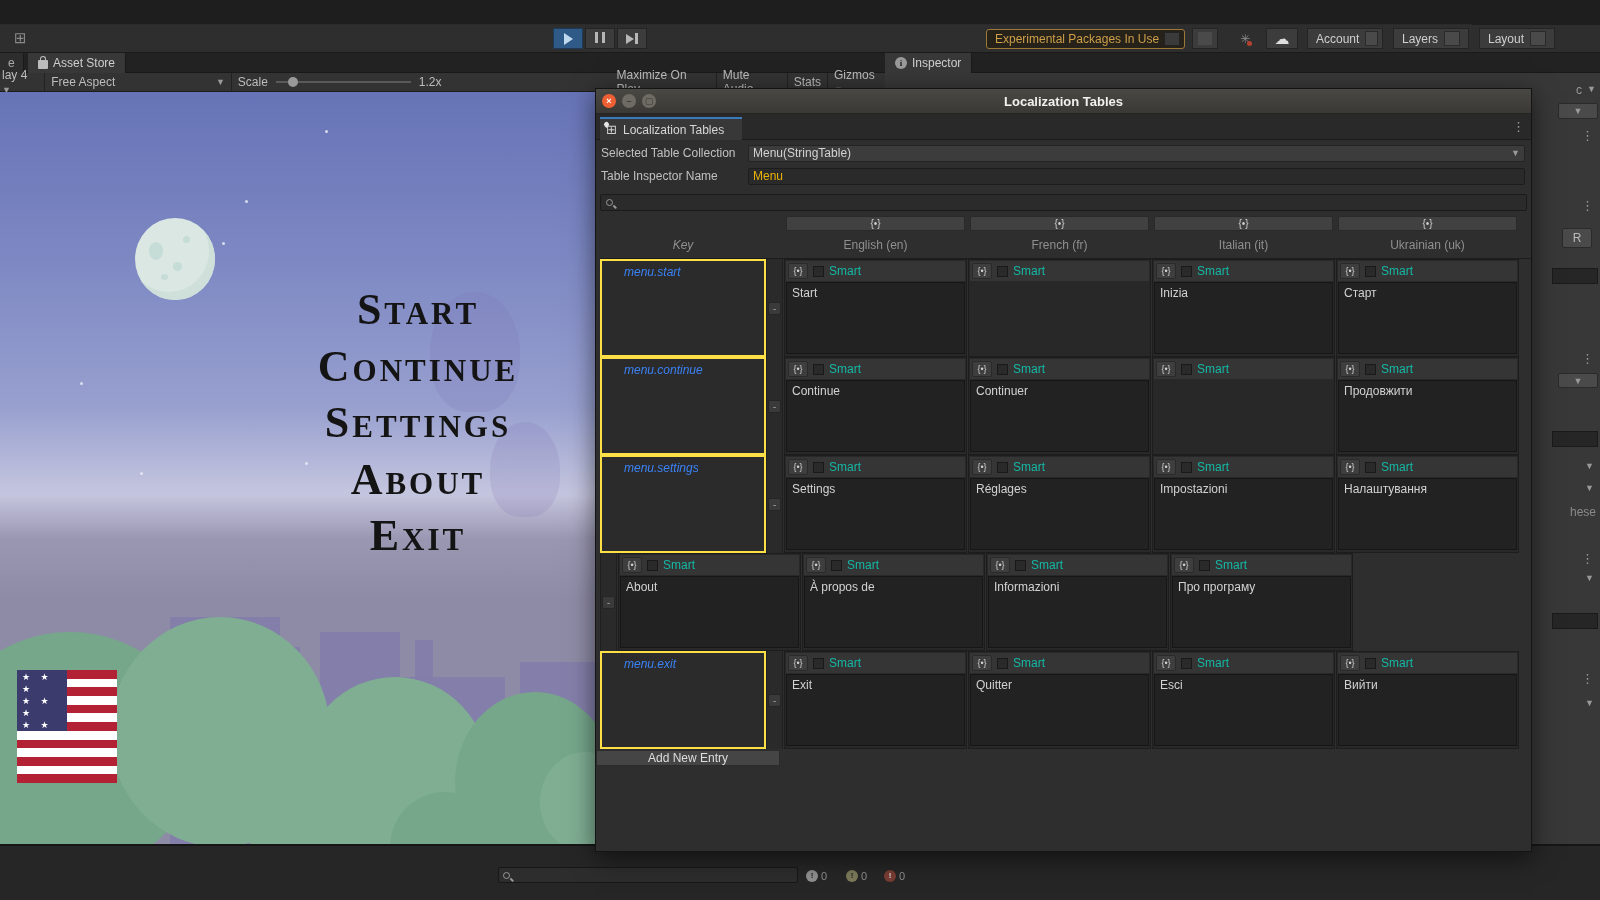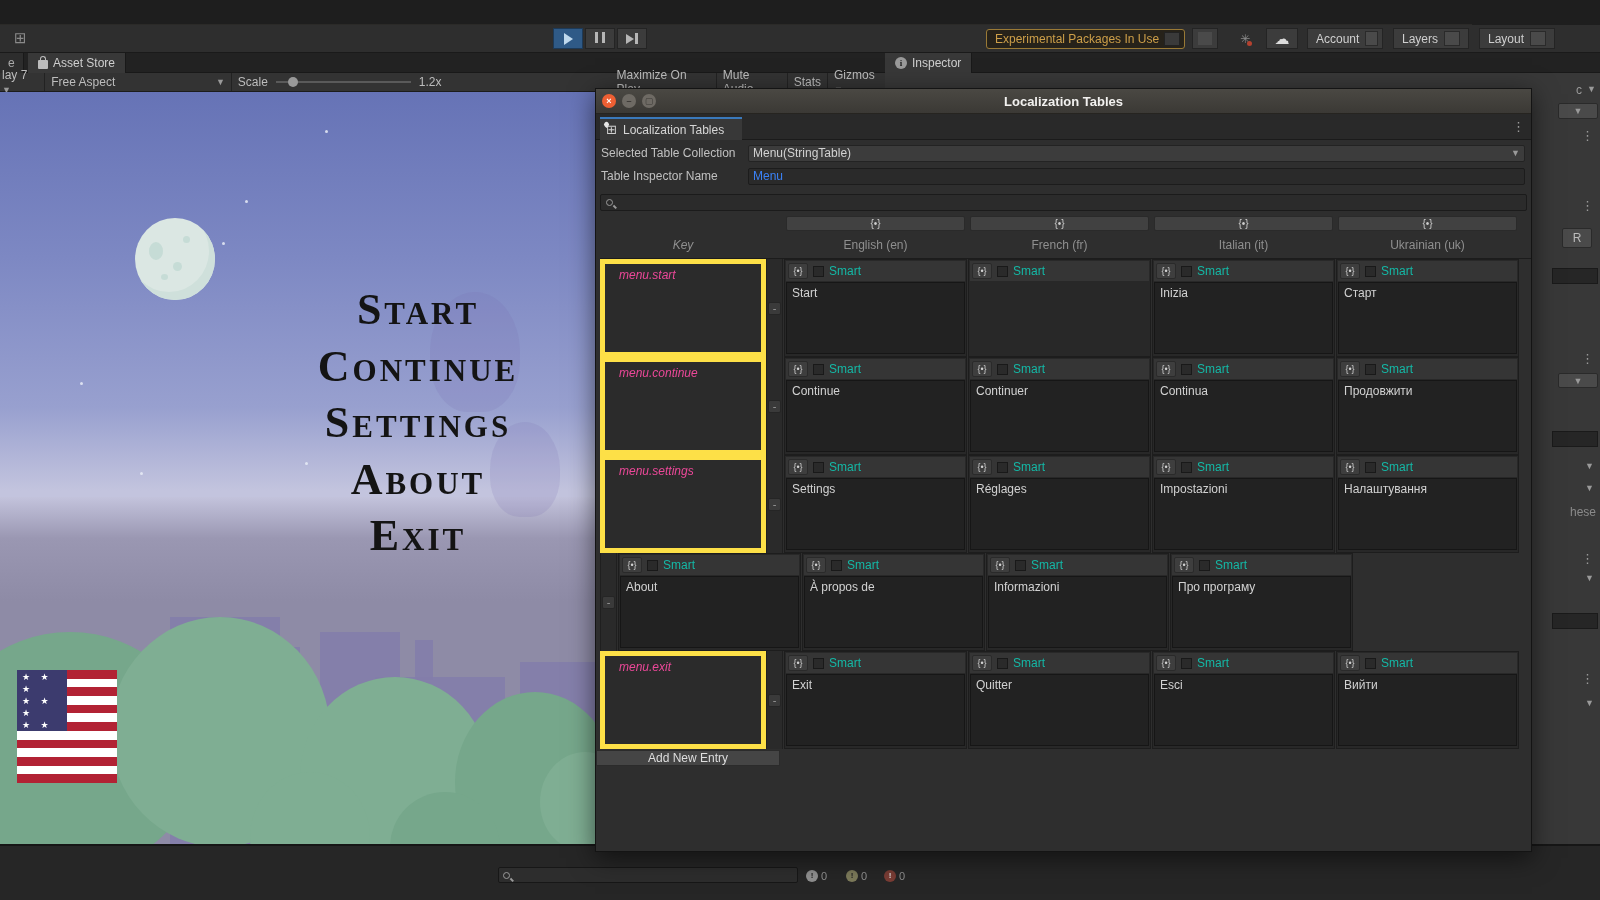--- a/index.html
+++ b/index.html
@@ -103,36 +103,36 @@
   .pin-grid { position:relative; width:13px; height:12px; color:#cfcfcf; font-size:13px; line-height:12px; }
   .pin-grid:before { content:""; position:absolute; left:-2px; top:-2px; width:5px; height:5px; border-radius:50% 50% 50% 0; background:#e6e6e6; transform:rotate(-45deg); }
   #loc-btnrow { height:22px; background:#2e2e2e; display:flex; align-items:center; padding-left:4px; gap:10px; }
   .flatbtn { color:#cfcfcf; padding:2px 6px; }
   .flatbtn.sel { background:#4d4d4d; border:1px solid #262626; border-radius:2px; color:#e2e2e2; }
   .formrow { height:20px; display:flex; align-items:center; margin-top:3px; padding-left:5px; }
   .formrow .lbl { width:147px; color:#c0c0c0; }
   .dropdown { flex:1; height:17px; margin-right:6px; background:#3c3c3c; border:1px solid #232323; border-radius:2px;
     display:flex; align-items:center; justify-content:space-between; padding:0 4px; color:#d2d2d2; }
   .textfield { flex:1; height:17px; margin-right:6px; background:#2a2a2a; border:1px solid #1c1c1c; border-radius:2px;
-    display:flex; align-items:center; padding:0 4px; color:#3b82f6; }
+    display:flex; align-items:center; padding:0 4px; color:#eab308; }
   #loc-search { margin:8px 4px 4px 4px; height:17px; background:#2b2b2b; border:1px solid #1b1b1b; border-radius:2px;
     display:flex; align-items:center; padding-left:5px; }
 
   
   #loc-table { margin:4px 0 0 4px; position:relative; }
   .trow { display:flex; }
   .c-key { width:166px;font-style:italic; }
   .c-gut { width:17px; background:#2a2a2a; border-left:1px solid #1f1f1f; border-right:1px solid #1f1f1f;
     display:flex; align-items:center; justify-content:center; }
   .c-lang { width:183px; margin-left:1px; }
   .hbtn { height:15px; margin:1px 2px; background:#414141; border:1px solid #2a2a2a; border-radius:2px;
     display:flex; align-items:center; justify-content:center; color:#cfcfcf; font-size:10px; }
   .hlabel { height:26px; display:flex; align-items:center; justify-content:center; color:#8f8f8f; }
   .trow.body { height:98px; }
-  .keycell { width:100%; height:100%; background:#2b2b2b; border:5px solid #fde047; padding:4px 14px; color:#ec4899; }
+  .keycell { width:100%; height:100%; background:#2b2b2b; border:2px solid #fde047; padding:4px 22px; color:#3b82f6; }
   .minus { width:13px; height:13px; background:#3a3a3a; border:1px solid #252525; border-radius:2px; color:#9a9a9a;
     display:flex; align-items:center; justify-content:center; font-size:11px; line-height:1; }
   .langcell { width:100%; height:100%; background:#282828; border:1px solid #1d1d1d; padding:1px; }
   .cellhead { height:20px; background:#353535; display:flex; align-items:center; gap:5px; padding:0 2px; }
   .goal { width:20px; height:16px; background:#3e3e3e; border:1px solid #2a2a2a; border-radius:2px; color:#d0d0d0;
     font-size:9px; display:flex; align-items:center; justify-content:center; }
   .cbx { width:11px; height:11px; background:#2a2a2a; border:1px solid #191919; }
   .smart { color:#14b8a6; }
   .celltext { height:72px; margin-top:1px; background:#222; border:1px solid #161616; padding:3px 5px; color:#d2d2d2; }
   #add-entry { width:184px; height:16px; margin:1px 0 0 4px; background:#454545; border:1px solid #2b2b2b;
@@ -196,21 +196,21 @@
   <span class="kebab abs" style="left:866px;top:56px;">⋮</span>
   <div class="tab" style="left:885px;">
     <span class="info-i">i</span>
     <span>Inspector</span>
   </div>
   <span class="abs" style="left:1528px;top:56px;color:#9a9a9a;">⌐</span>
   <span class="kebab abs" style="left:1543px;top:56px;">⋮</span>
 </div>
 
 <div id="gametoolbar" class="abs">
-  <span style="margin-left:2px;"><span>lay 7</span> <span class="chev">▼</span></span>
+  <span style="margin-left:2px;"><span>lay 4</span> <span class="chev">▼</span></span>
   <span class="sep"></span>
   <span style="width:180px;display:flex;justify-content:space-between;align-items:center;">
       <span>Free Aspect</span>
       <span class="chev">▼</span>
     </span>
   <span class="sep"></span>
   <span>Scale</span>
   <span id="scale-track">
       <span id="scale-thumb"></span>
     </span>
@@ -461,21 +461,20 @@
             <div class="celltext">Continuer</div>
           </div>
         </div>
       <div class="c-lang">
           <div class="langcell">
             <div class="cellhead">
               <span class="goal">{•}</span>
               <span class="cbx"></span>
               <span class="smart">Smart</span>
             </div>
-            <div class="celltext">Continua</div>
           </div>
         </div>
       <div class="c-lang">
           <div class="langcell">
             <div class="cellhead">
               <span class="goal">{•}</span>
               <span class="cbx"></span>
               <span class="smart">Smart</span>
             </div>
             <div class="celltext">Продовжити</div>

